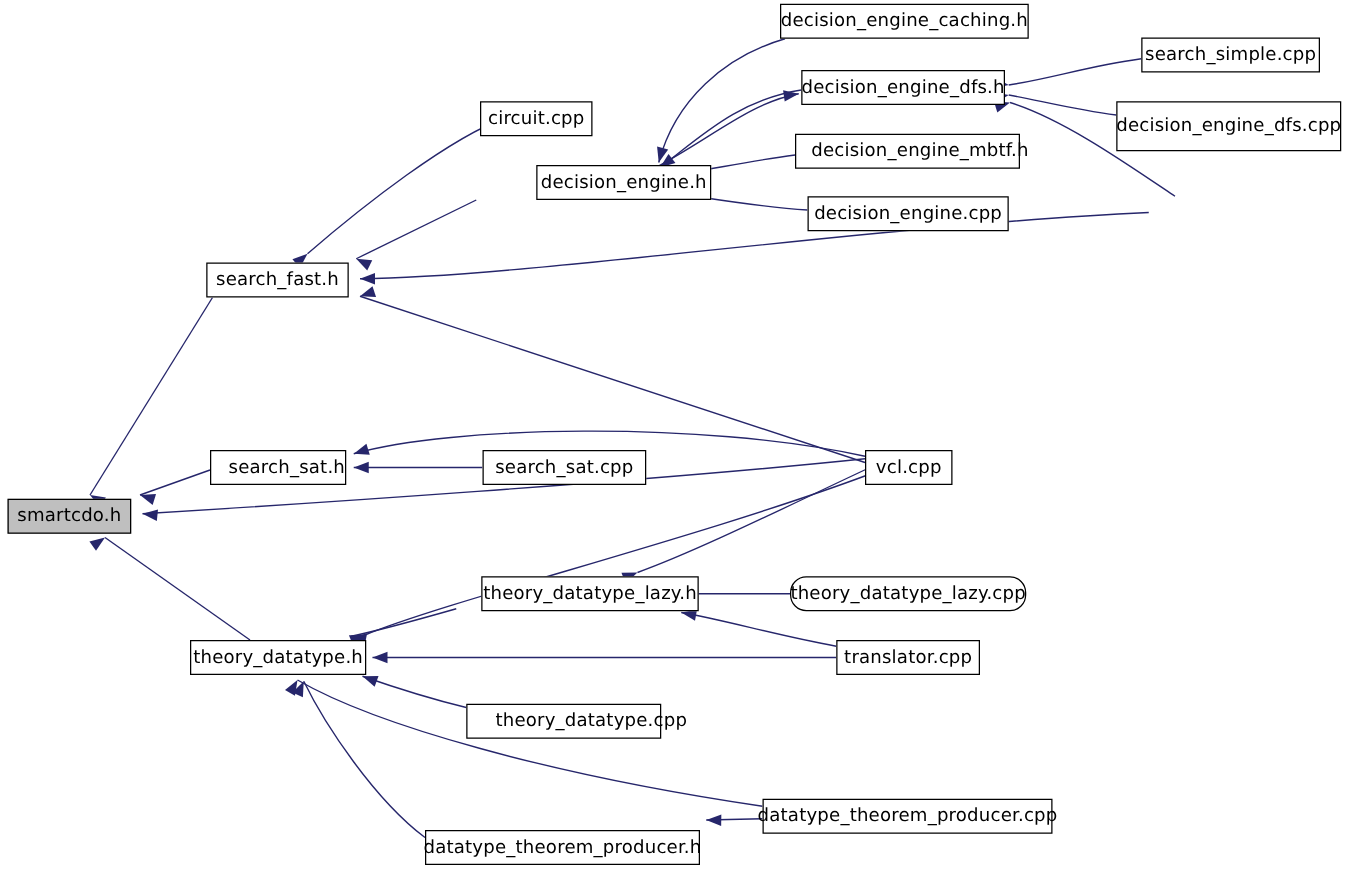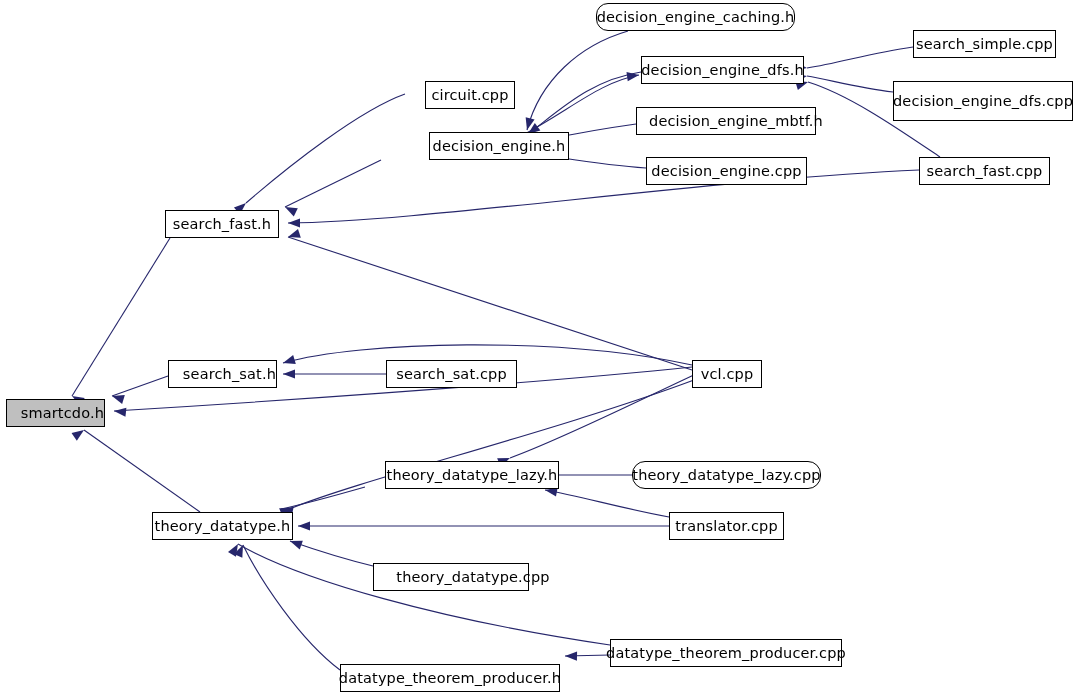--- a/index.html
+++ b/index.html
@@ -34,21 +34,20 @@
     align-items: center;
     justify-content: center;
     white-space: nowrap;
     font-size: 14.5px;
     color: #000000;
     letter-spacing: 0.15px;
     line-height: 1;
   }
   .node.root {
     background: #bfbfbf;
-    justify-content: flex-end;
   }
   .node-label {
     display: block;
     pointer-events: none;
   }
 </style>
 </head>
 <body>
 
 <div id="graph-root">
@@ -139,40 +138,37 @@
     </div>
     <div class="node" style="left: 340px; top: 664px; width: 220px; height: 28px;">
       <span class="node-label">datatype_theorem_producer.h</span>
     </div>
     <div class="node" style="left: 610px; top: 639px; width: 232px; height: 28px;">
       <span class="node-label">datatype_theorem_producer.cpp</span>
     </div>
     <div class="node" style="left: 692px; top: 360px; width: 70px; height: 28px;">
       <span class="node-label">vcl.cpp</span>
     </div>
-    <div class="node" style="left: 425px; top: 81px; width: 90px; height: 28px;">
+    <div class="node" style="left: 384px; top: 81px; width: 90px; height: 28px;">
       <span class="node-label">circuit.cpp</span>
     </div>
     <div class="node" style="left: 381px; top: 132px; width: 140px; height: 28px; margin-left: 48px;">
       <span class="node-label">decision_engine.h</span>
     </div>
-    <div class="node" style="left: 596px; top: 3px; width: 199px; height: 28px; border-radius: 12px;">
+    <div class="node" style="left: 624px; top: 3px; width: 199px; height: 28px;">
       <span class="node-label">decision_engine_caching.h</span>
     </div>
     <div class="node" style="left: 636px; top: 107px; width: 180px; height: 28px; padding-left: 20px;">
       <span class="node-label">decision_engine_mbtf.h</span>
     </div>
     <div class="node" style="left: 646px; top: 157px; width: 161px; height: 28px;">
       <span class="node-label">decision_engine.cpp</span>
     </div>
     <div class="node" style="left: 641px; top: 56px; width: 163px; height: 28px;">
       <span class="node-label">decision_engine_dfs.h</span>
     </div>
     <div class="node" style="left: 913px; top: 30px; width: 143px; height: 28px;">
       <span class="node-label">search_simple.cpp</span>
     </div>
     <div class="node" style="left: 893px; top: 81px; width: 180px; height: 40px;">
       <span class="node-label">decision_engine_dfs.cpp</span>
     </div>
-    <div class="node" style="left: 919px; top: 157px; width: 131px; height: 28px;">
-      <span class="node-label">search_fast.cpp</span>
-    </div>
   </div>
 
 </body></html>

